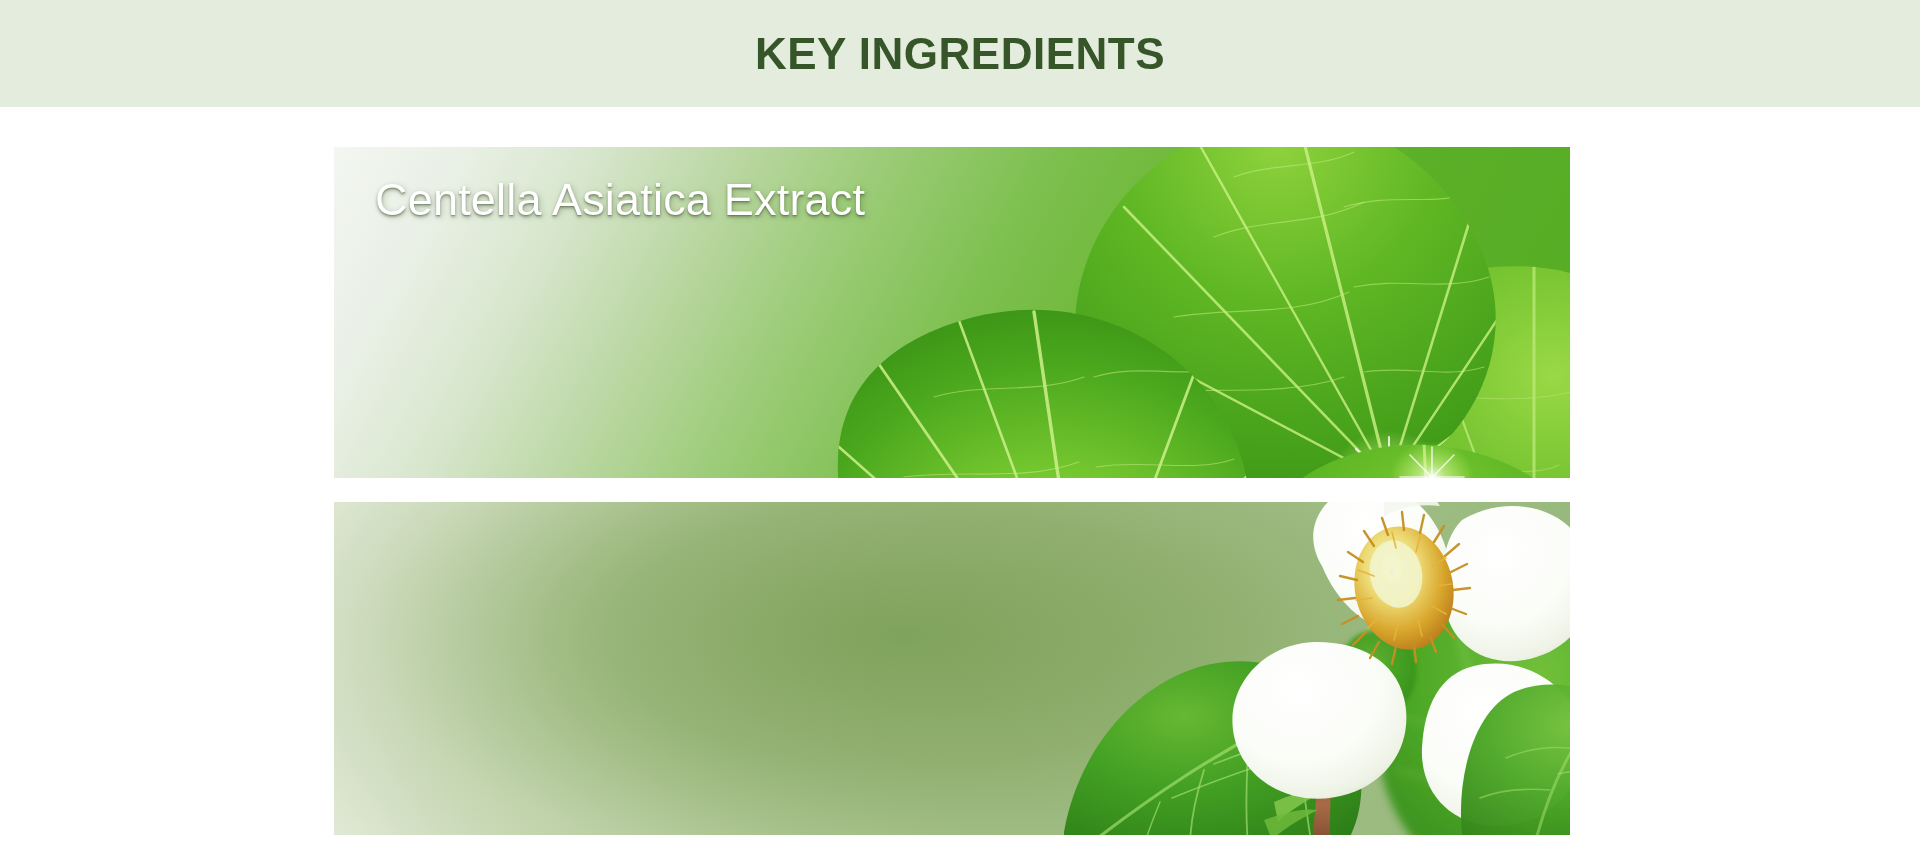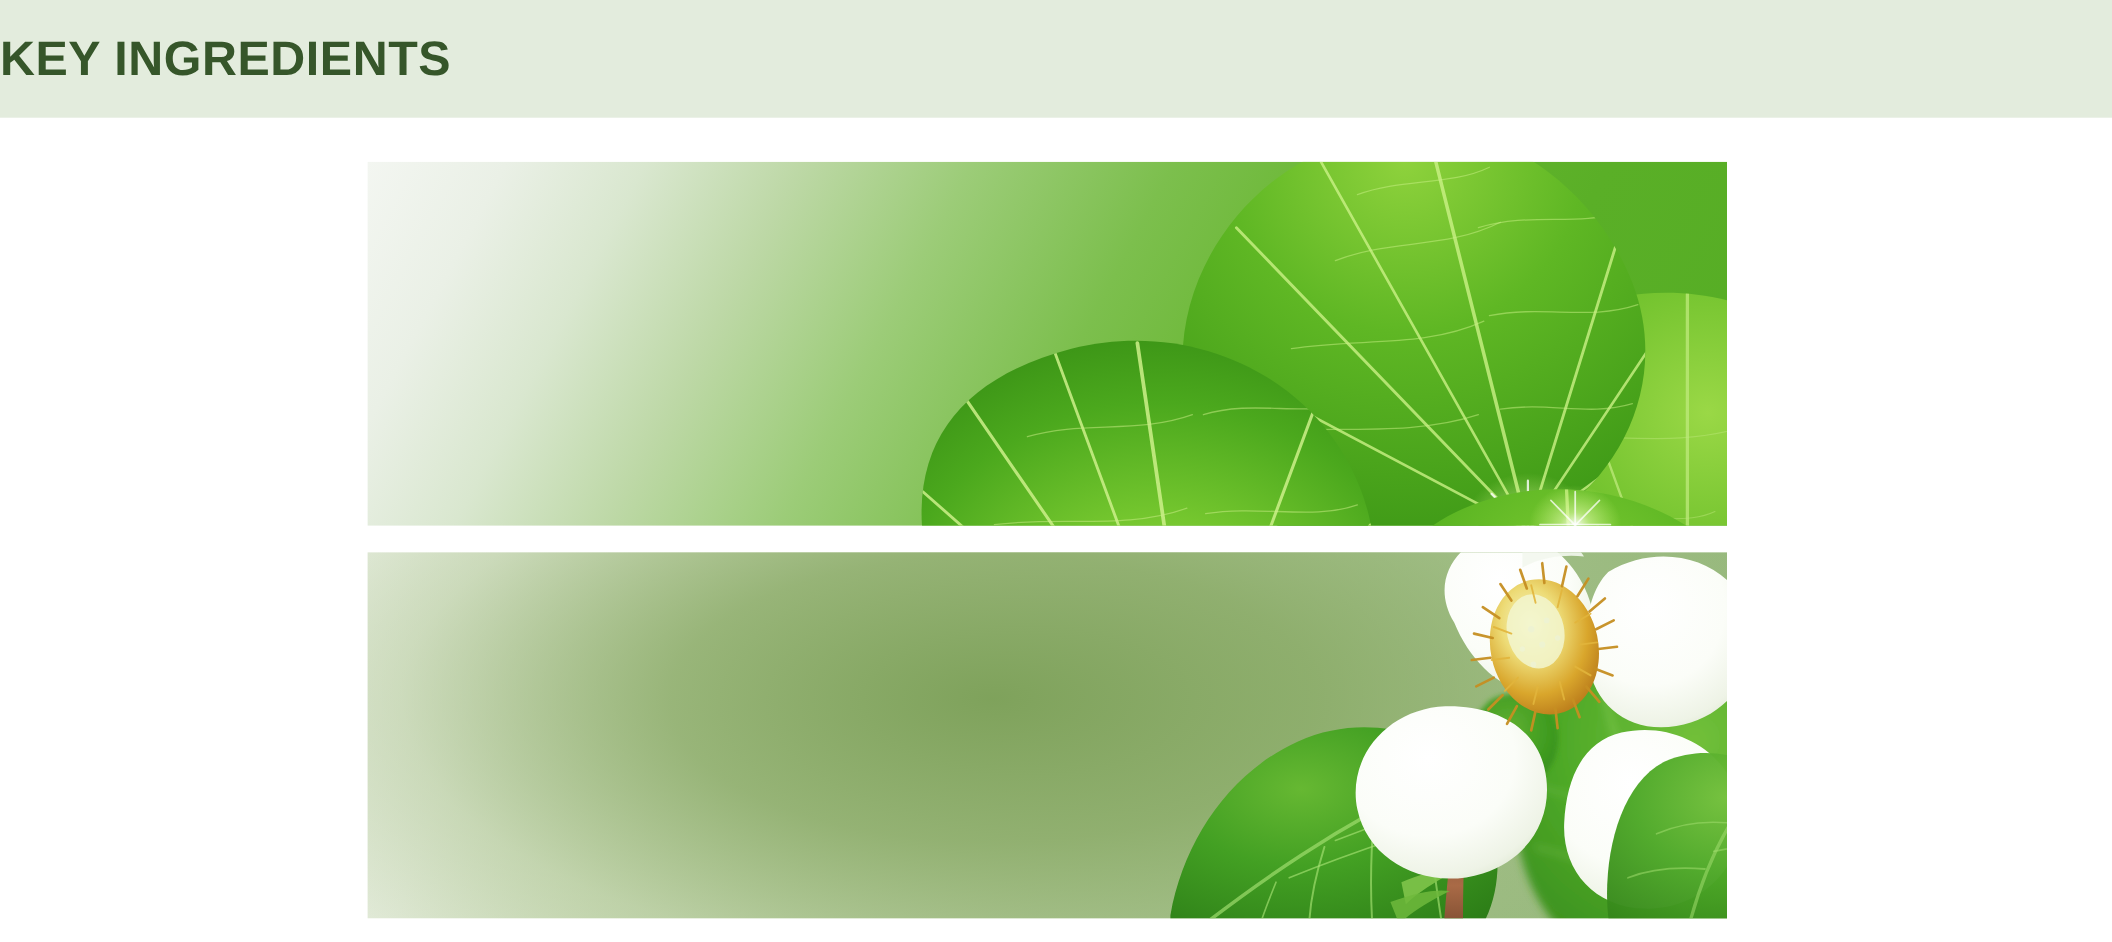--- a/index.html
+++ b/index.html
@@ -15,21 +15,21 @@
 
   
   .header-band{
     position:absolute;
     left:0; top:0;
     width:1920px;
     height:107px;
     background:#e3ecdd;
     display:flex;
     align-items:center;
-    justify-content:flex-start;
+    justify-content:center;
   }
   .header-title{
     font-family:"Liberation Sans", sans-serif;
     font-size:44px;
     font-weight:bold;
     letter-spacing:0.5px;
     color:#36562a;
     text-align:center;
     line-height:1;
     user-select:none;
@@ -276,20 +276,21 @@
       <ellipse cx="1098" cy="330" rx="42" ry="36" fill="url(#cglow)"></ellipse>
       <g stroke="#ffffff" stroke-opacity="0.75" stroke-width="1.6" stroke-linecap="round">
         <path d="M1098 300 L1098 362"></path>
         <path d="M1066 330 L1130 330"></path>
         <path d="M1076 308 L1120 353"></path>
         <path d="M1120 308 L1076 353"></path>
       </g>
     </g>
   </svg>
 
+  <div class="banner-title">Centella Asiatica Extract</div>
 </div>
 
 <div class="banner banner-2">
 
   <div class="banner-bg bg-houttuynia"></div>
 
   <svg class="art" viewBox="0 0 1236 333" preserveAspectRatio="none">
     <defs>
       <radialGradient id="hleafg" cx="40%" cy="30%" r="85%">
         <stop offset="0%" stop-color="#66b832"></stop>

